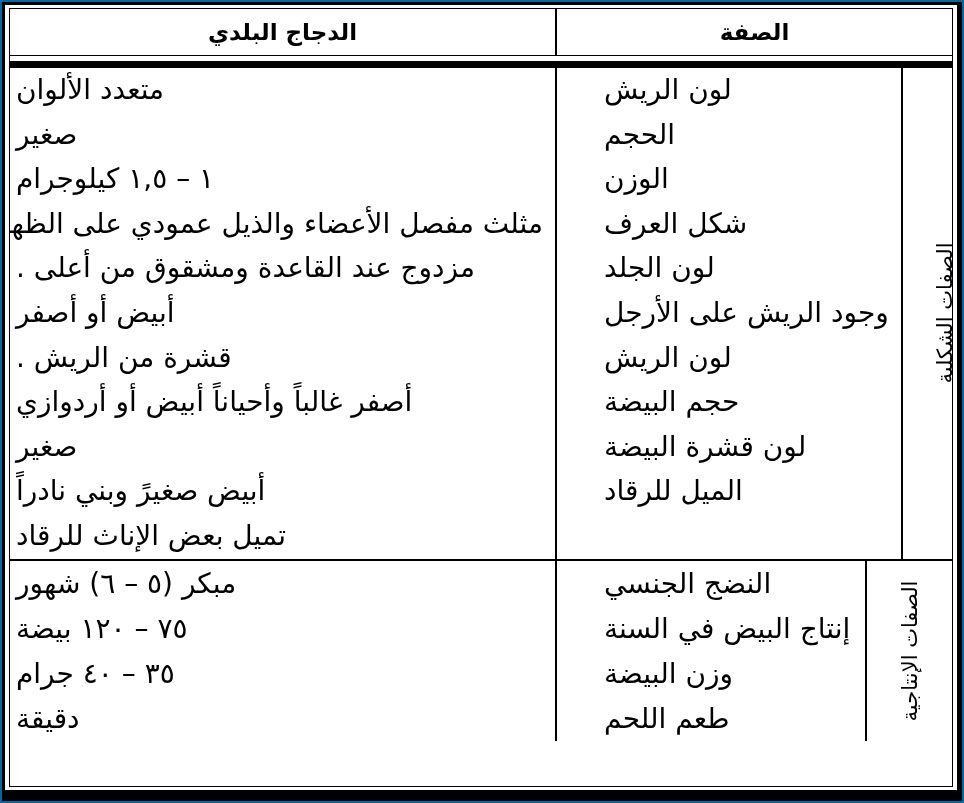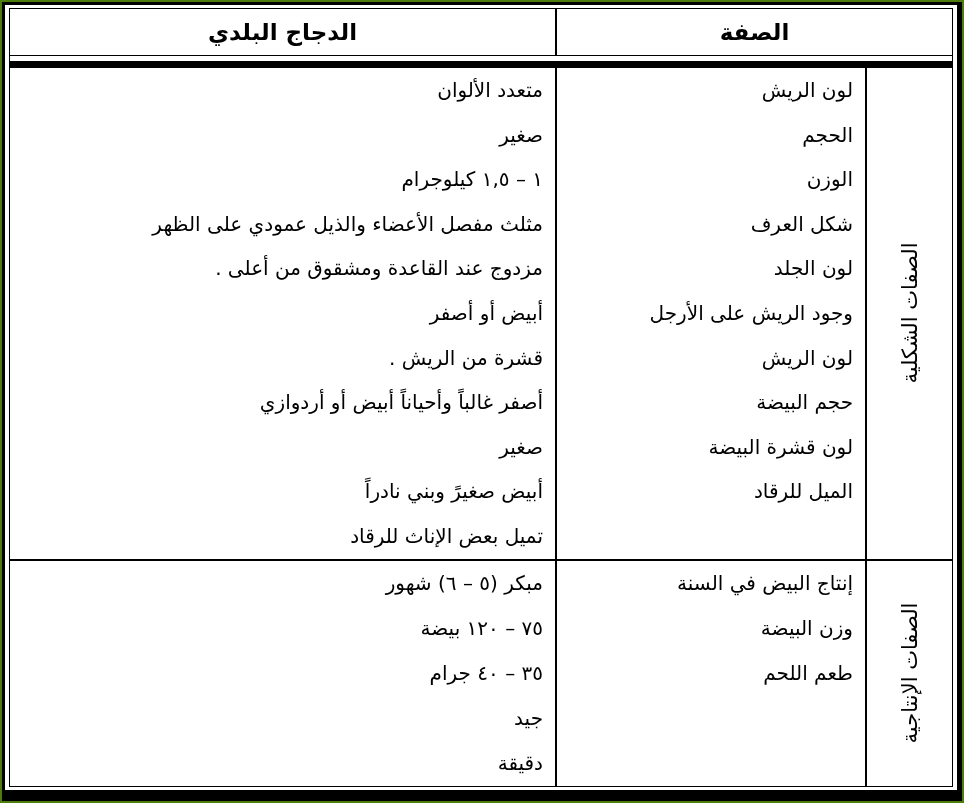--- a/index.html
+++ b/index.html
@@ -6,21 +6,21 @@
     margin: 0;
     padding: 0;
     background: #ffffff;
     font-family: "DejaVu Sans", sans-serif;
     color: #000;
   }
   .page {
     position: relative;
     width: 964px;
     height: 803px;
-    background: #4d7c0f;
+    background: #0369a1;
     overflow: hidden;
   }
   
   .table-frame {
     position: absolute;
     left: 2px; top: 2px;
     width: 960px; height: 799px;
     box-sizing: border-box;
     border: 3px solid #000;
     border-right-width: 5px;
@@ -72,23 +72,23 @@
   .col-values { width: 545px; flex: none; }
   .col-labels { flex: 1; border-left: 2px solid #000; padding-left: 41px; }
   .col-group {
     width: 85px;
     flex: none;
     border-left: 2px solid #000;
     position: relative;
   }
   .trow {
     direction: rtl;
-    text-align: right;
+    text-align: left;
     padding: 0 12px 0 6px;
-    font-size: 20px;
+    font-size: 28px;
     white-space: nowrap;
     overflow: visible;
     box-sizing: border-box;
   }
   .sec0 .trow { height: 44.6px; line-height: 44.6px; }
   .sec1 .trow { height: 45px;   line-height: 45px; }
   .vlabel {
     position: absolute;
     top: 50%; left: 50%;
     transform: translate(-50%, -50%) rotate(-90deg);
@@ -141,24 +141,24 @@
         <div class="col-group">
           <div class="vlabel">الصفات الشكلية</div>
         </div>
       </div>
 
       <div class="section sec1">
         <div class="col-values">
             <div class="trow">مبكر (٥ – ٦) شهور</div>
             <div class="trow">٧٥ – ١٢٠ بيضة</div>
             <div class="trow">٣٥ – ٤٠ جرام</div>
-            <div class="trow">جيد</div>
             <div class="trow">دقيقة</div>
           </div>
         <div class="col-labels">
+            <div class="trow">النضج الجنسي</div>
             <div class="trow">إنتاج البيض في السنة</div>
             <div class="trow">وزن البيضة</div>
             <div class="trow">طعم اللحم</div>
           </div>
         <div class="col-group">
           <div class="vlabel">الصفات الإنتاجية</div>
         </div>
       </div>
 
     </div>

